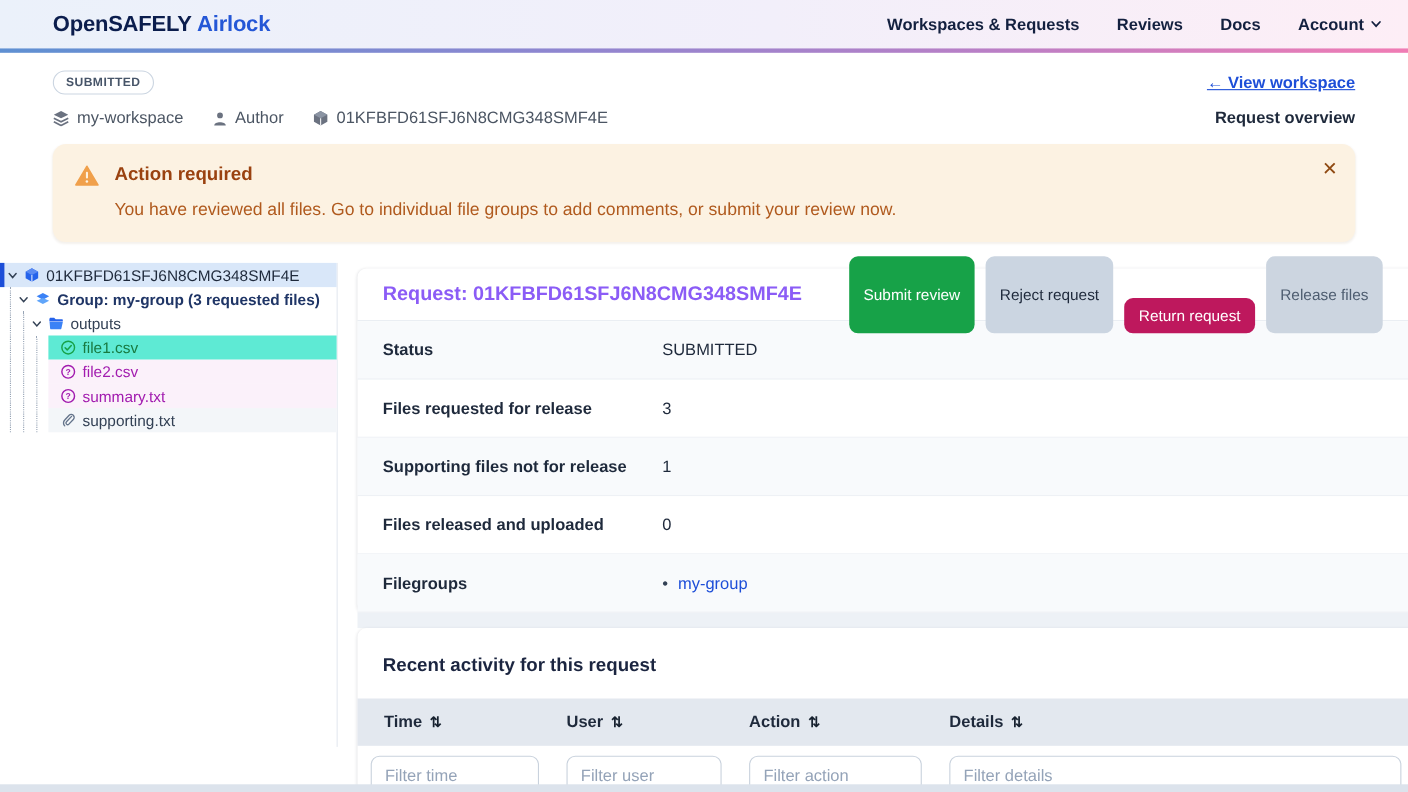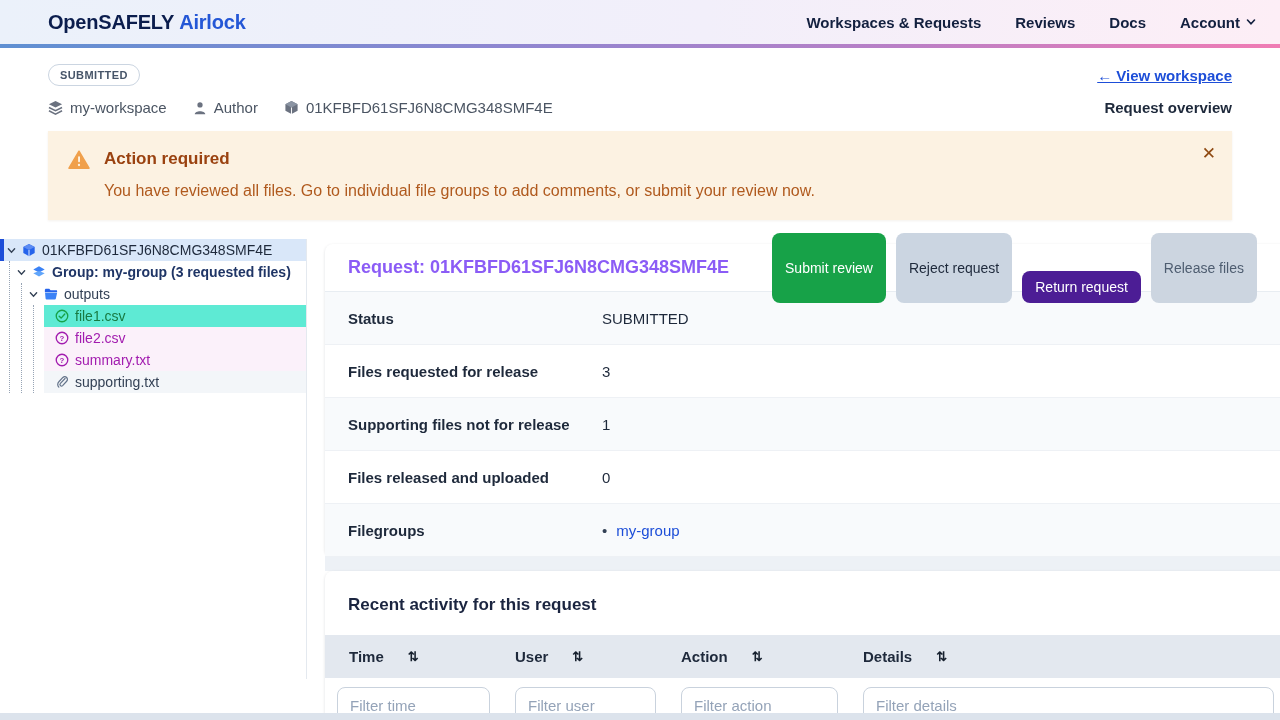--- a/index.html
+++ b/index.html
@@ -28,21 +28,21 @@
     border:1px solid #cbd5e1; border-radius:999px; padding:4px 11px; background:#fff; }
   .view-link { font-size:15px; font-weight:700; color:#1d4ed8; text-decoration:underline; cursor:pointer; }
   .ph-row2 { display:flex; align-items:center; justify-content:space-between; margin-top:13px; }
   .meta { display:flex; align-items:center; gap:26px; }
   .meta-item { display:flex; align-items:center; gap:7px; font-size:15px; color:#4b5563; }
   .meta-item svg { display:block; }
   .overview-label { font-size:15px; font-weight:700; color:#1e293b; }
 
   
   .alert { position:relative; margin:15px 48px 0 48px; background:#fcf2e2;
-    border-radius:0; padding:18px 48px 20px 20px; box-shadow:0 1px 2px rgba(120,80,20,.08); }
+    border-radius:12px; padding:18px 48px 20px 20px; box-shadow:0 1px 2px rgba(120,80,20,.08); }
   .alert-grid { display:flex; gap:14px; }
   .alert-icon { flex:0 0 22px; padding-top:1px; }
   .alert-title { font-size:17px; font-weight:700; color:#9a4210; }
   .alert-msg { font-size:16px; color:#b05a1e; margin-top:13px; }
   .alert-close { position:absolute; top:12px; right:16px; font-size:17px; color:#8f4a12;
     cursor:pointer; background:none; border:none; font-family:inherit; }
 
   
   .content { display:flex; align-items:flex-start; margin-top:19px; }
 
@@ -69,37 +69,37 @@
   .card { background:#fff; border-radius:8px 0 0 8px;
     box-shadow:0 1px 3px rgba(15,23,42,.14); }
   .card1-head { height:48px; display:flex; align-items:center; justify-content:space-between;
     padding:0 30px 0 23px; border-bottom:1px solid #e8edf2; }
   .card1-title { font-size:18px; font-weight:700; color:#8b5cf6; }
   .btn-row { display:flex; gap:10px; }
   .btn { font-size:14px; font-weight:500; border:none; border-radius:8px; padding:8px 13px;
     cursor:pointer; font-family:inherit; }
   .btn-green { background:#17a248; color:#fff; }
   .btn-gray  { background:#cbd5e1; color:#1e293b; }
-  .btn-blue  { background:#4c1d95; color:#fff;margin-top:38px; }
+  .btn-blue  { background:#be185d; color:#fff;margin-top:38px; }
   .btn-muted { background:#ccd5e0; color:#4e5d70; }
 
   .sum-row { display:grid; grid-template-columns:254px 1fr; align-items:center; height:53px;
     padding-left:23px; border-bottom:1px solid #eef1f5; font-size:15px; }
   .sum-row.alt { background:#f8fafc; }
   .sum-label { font-weight:700; color:#1e293b; }
   .sum-value { color:#1e293b; display:flex; align-items:center; gap:9px; }
   .bullet { color:#334155; font-size:15px; }
   .fg-link { color:#1d4ed8; cursor:pointer; }
 
   .card-gap { height:14px; background:#edf1f6; }
 
   .card2-title { font-size:17px; font-weight:700; color:#1b2540; padding:24px 0 20px 23px; }
   .act-head { display:grid; grid-template-columns:178px 166px 182px 1fr; background:#e3e8ef;
     height:43px; align-items:center; }
-  .ah-cell { display:flex; align-items:center; gap:24px; font-size:15px; font-weight:700;
+  .ah-cell { display:flex; align-items:center; gap:7px; font-size:15px; font-weight:700;
     color:#1e293b; padding-left:12px; }
   .ah-cell:first-child { padding-left:24px; }
   .sort-ico { font-size:13px; color:#16202e; cursor:pointer; line-height:1; }
   .act-filters { display:grid; grid-template-columns:178px 166px 182px 1fr; padding:9px 0 12px 0; }
   .af-cell { padding:0 13px 0 12px; }
   .af-cell input { width:100%; height:36px; border:1px solid #c9d2dd; border-radius:8px;
     padding:0 12px; font-size:15px; font-family:inherit; color:#1e293b; background:#fff; }
   .af-cell input::placeholder { color:#94a3b8; }
 
   .hscroll { position:fixed; left:0; bottom:0; width:1280px; height:7px; background:#dce3ec; }

